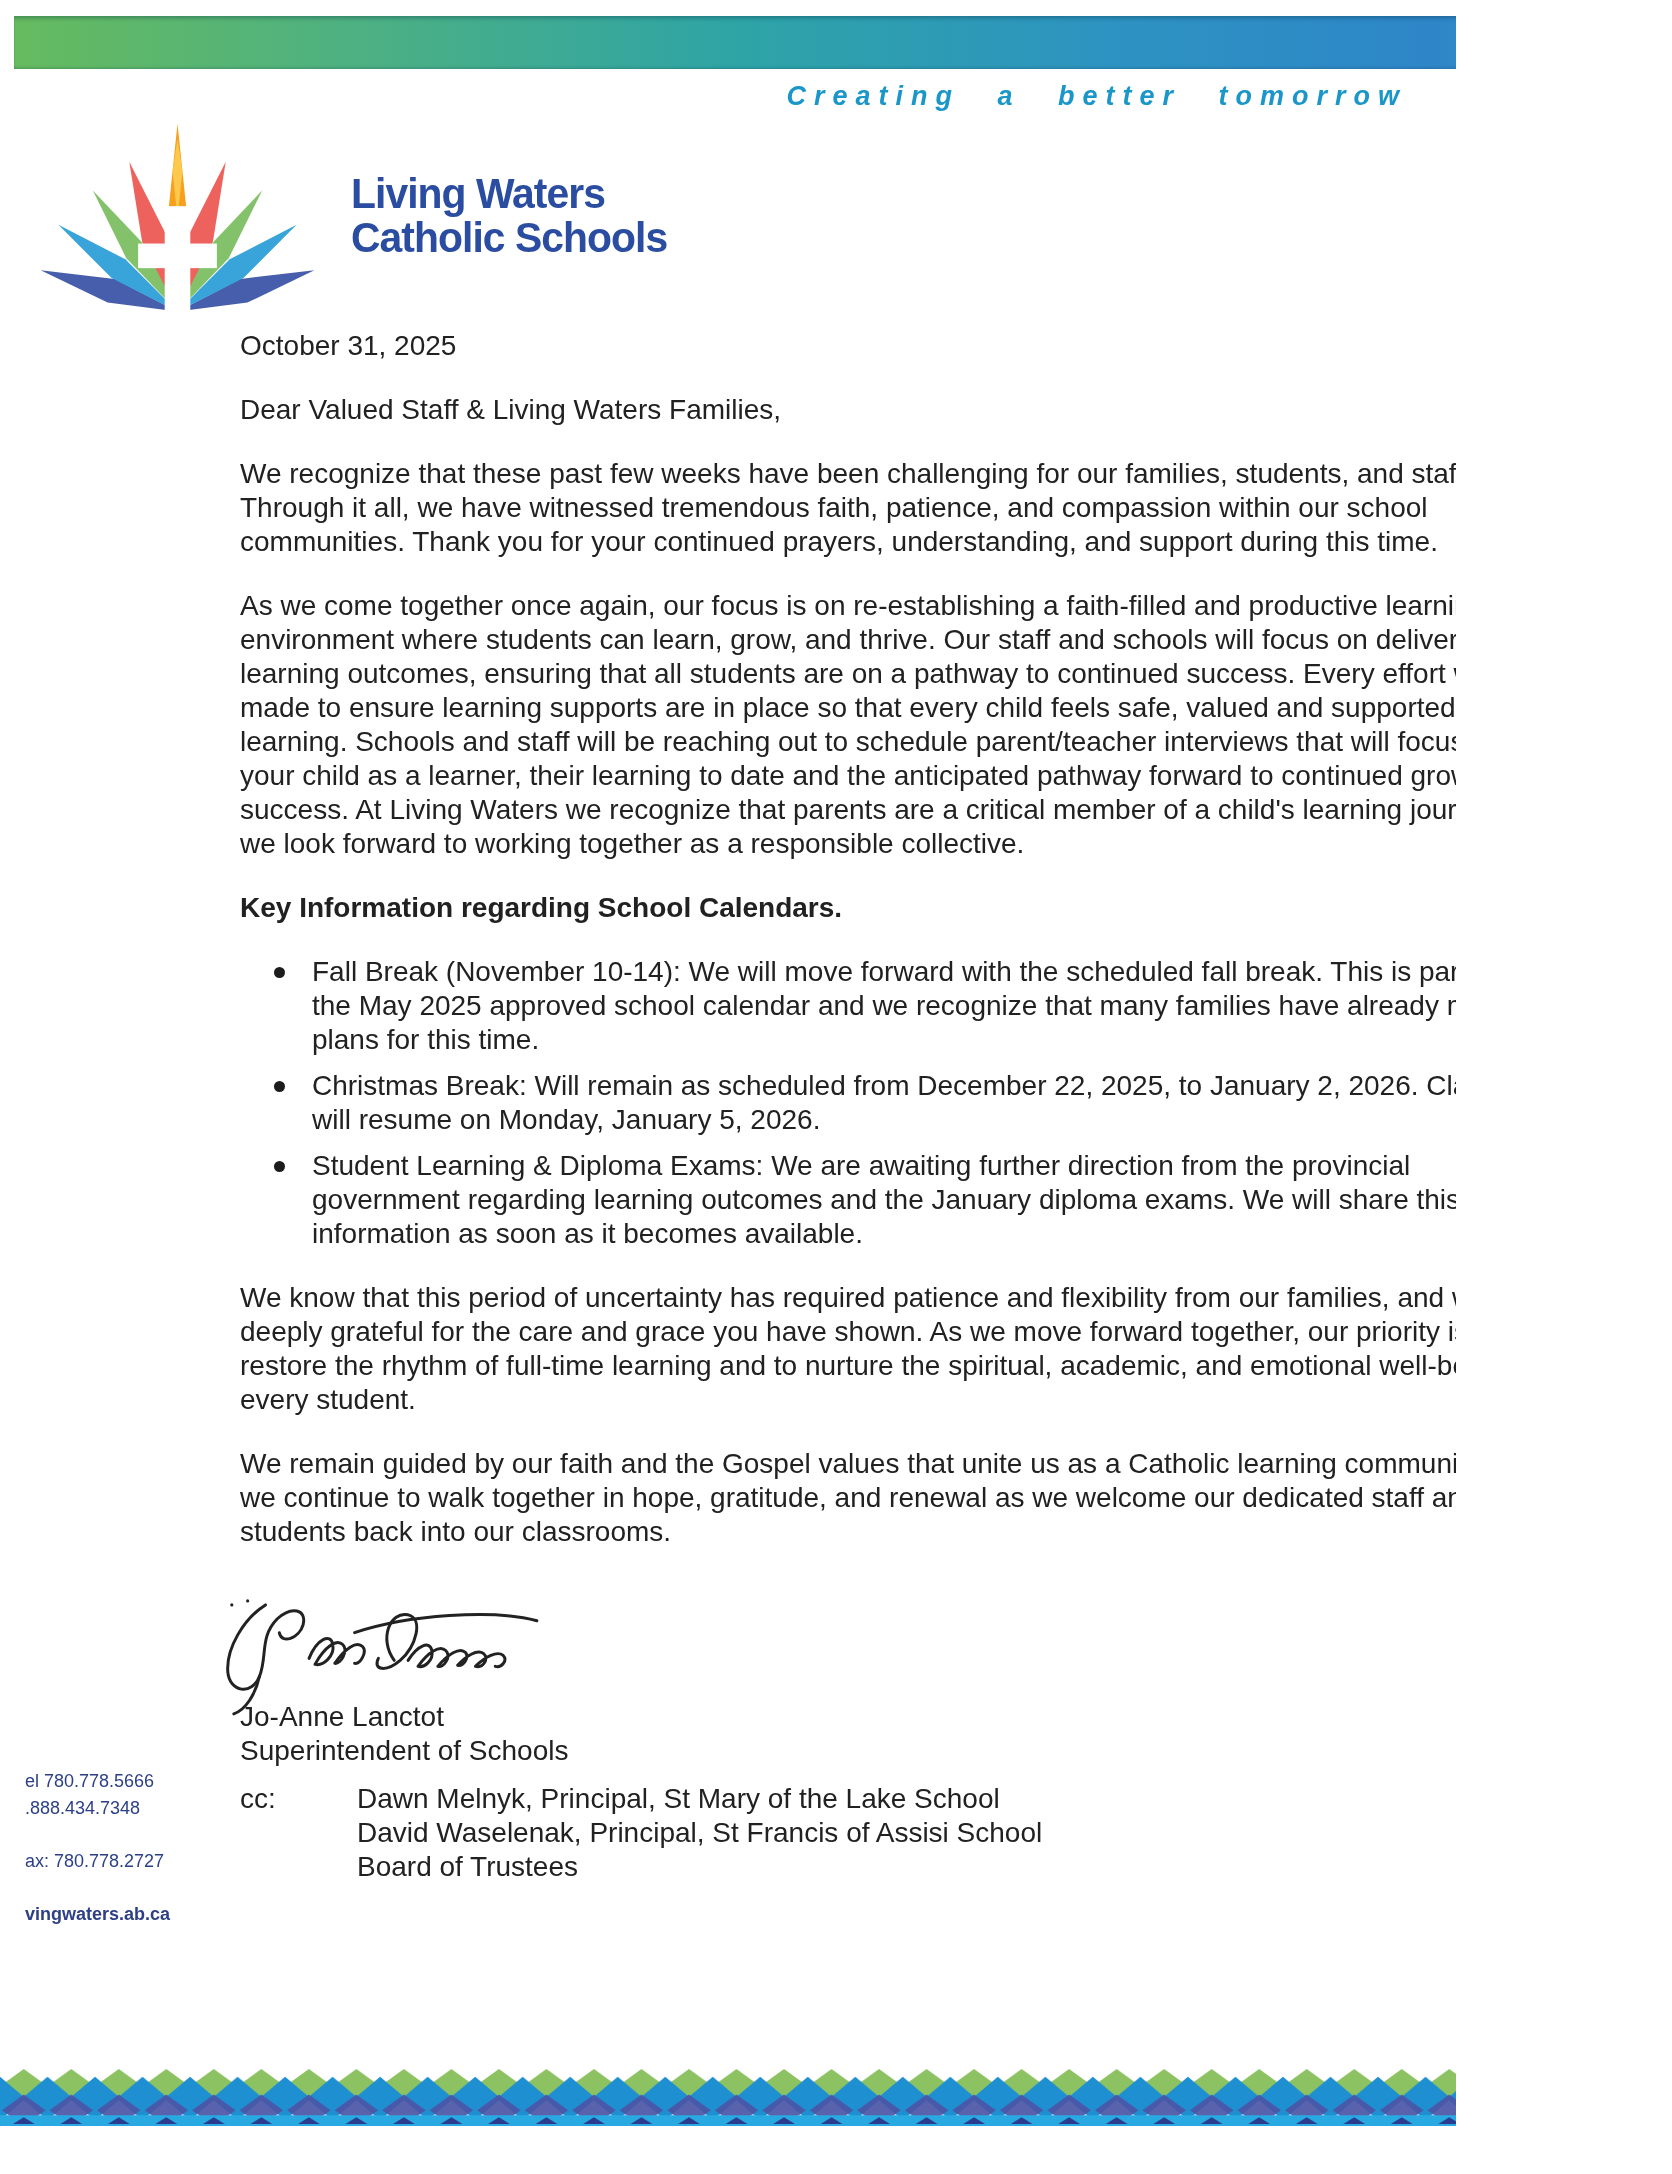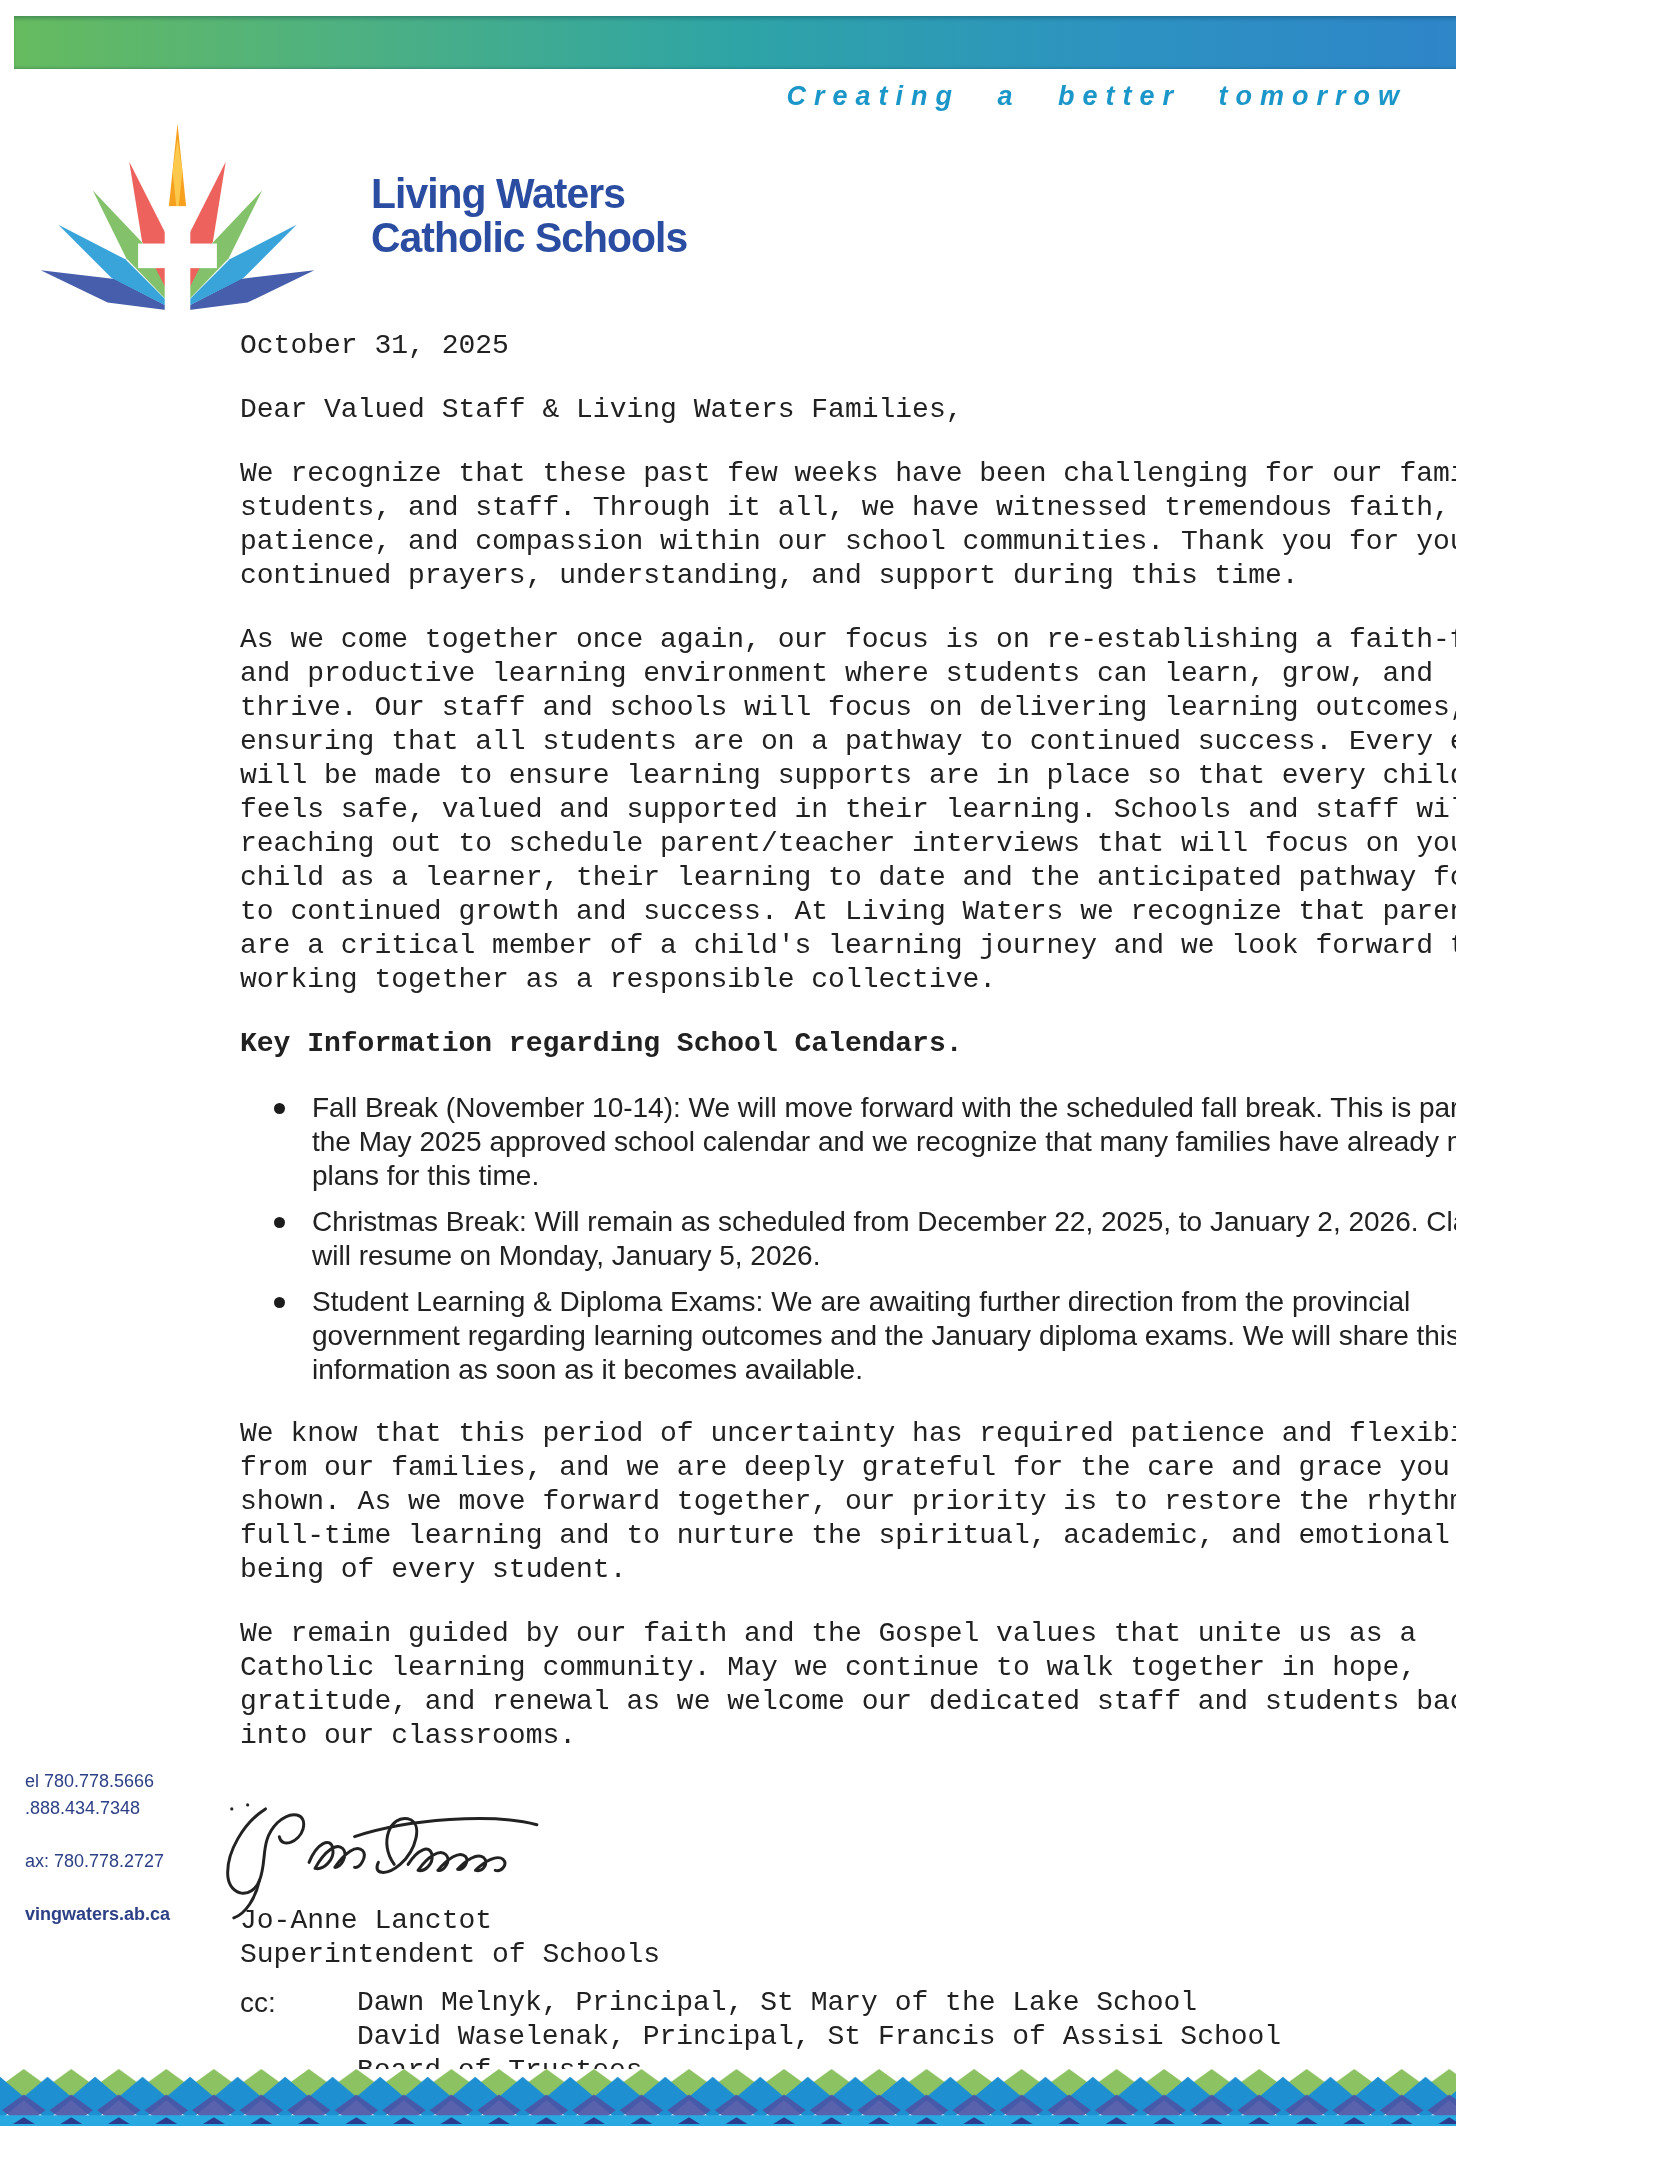--- a/index.html
+++ b/index.html
@@ -18,31 +18,31 @@
   }
 
   .tagline {
     position:absolute; top:81px; right:49px;
     font-size:27px; font-style:italic; font-weight:600;
     letter-spacing:8px; word-spacing:22px;
     color:#1b96c8; white-space:nowrap;
   }
 
   
-  .logo-row { position:absolute; left:20px; top:109px; display:flex; align-items:center;gap:20px; }
+  .logo-row { position:absolute; left:20px; top:109px; display:flex; align-items:center; }
   .logo-burst { width:315px; height:212px; }
   .logo-text {
     margin-left:16px; color:#2b4da1; font-weight:bold;
     font-size:43px; line-height:44px; letter-spacing:-1px;
     transform:scaleX(.95); transform-origin:left center;
   }
 
   
   .letter { position:absolute; left:240px; top:329px; width:1317px; font-size:28px; line-height:34px; }
-  .letter p { margin:0 0 30px 0;font-family:Liberation Mono, monospace; }
+  .letter p { margin:0 0 30px 0; }
   .heading { font-weight:bold; }
   ul.bullets { list-style:none; margin:0 0 30px 0; padding:0; }
   ul.bullets li { position:relative; padding-left:60px; margin:12px; }
   ul.bullets li::before {
     content:""; position:absolute; left:22px; top:12px;
     width:11px; height:11px; border-radius:50%; background:#1c1c1c;
   }
   .signoff { margin-bottom:0 !important; }
 
   .signature-wrap { margin:4px 0 -10px -30px; height:131px; }

